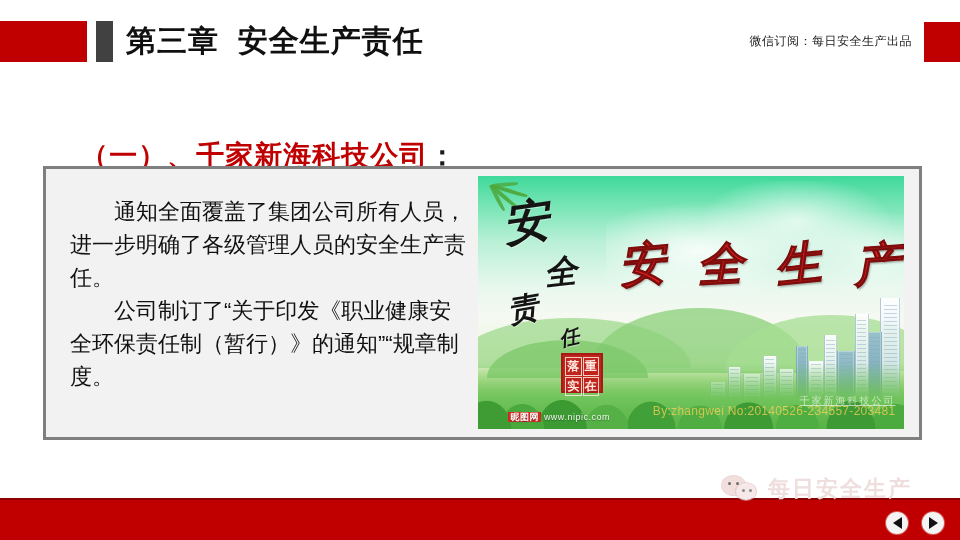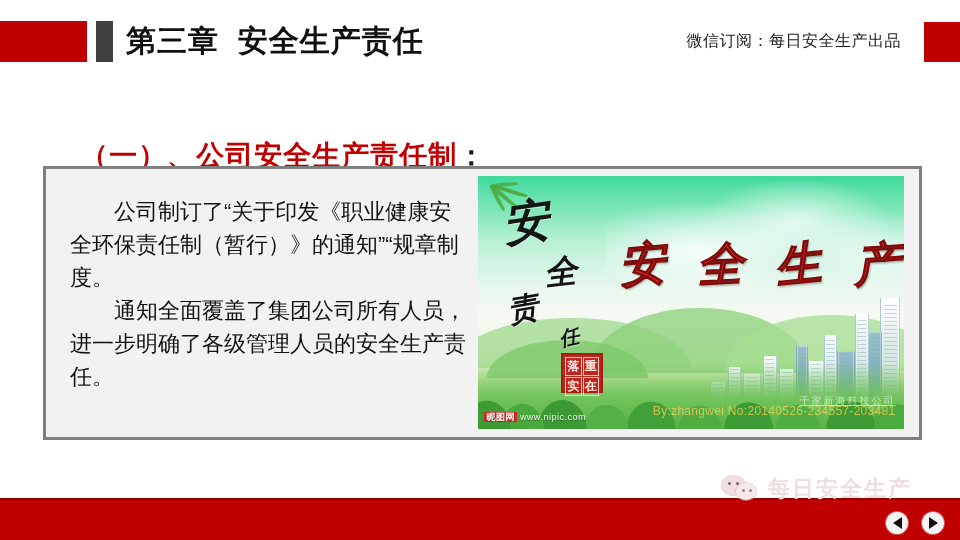--- a/index.html
+++ b/index.html
@@ -41,22 +41,22 @@
     left: 126px; top: 20px;
     font-size: 30px;
     font-weight: bold;
     letter-spacing: 1px;
     color: #101010;
     line-height: 42px;
     white-space: pre;
   }
   .hdr-sub {
     position: absolute;
-    right: 59px; top: 30px;
-    font-size: 16px;
+    right: 48px; top: 30px;
+    font-size: 12px;
     color: #1b1b1b;
     letter-spacing: 0.5px;
     line-height: 22px;
   }
 
   
   .section-heading {
     position: absolute;
     left: 45px; top: 96px;
     font-size: 28px;
@@ -268,20 +268,21 @@
     letter-spacing: .5px;
     text-shadow: 0 1px 1px rgba(0,0,0,.35);
     white-space: nowrap;
   }
   .poster .wm-left b {
     background: #cf2b22;
     color: #fff;
     padding: 0 2px;
     margin-right: 3px;
     font-weight: bold;
+    margin-left: 24px;
   }
   .poster .wm-right {
     position: absolute;
     right: 2%; bottom: 5%;
     text-align: right;
     line-height: 10px;
     white-space: nowrap;
   }
   .poster .wm-right .l1 {
     font-size: 10px;
@@ -379,28 +380,28 @@
 <div class="slide">
 
   <div class="hdr-red-left"></div>
   <div class="hdr-gray-bar"></div>
   <div class="hdr-red-right"></div>
 
   <div class="hdr-title">第三章  安全生产责任</div>
   <div class="hdr-sub">微信订阅：每日安全生产出品</div>
 
   <div class="section-heading">
-    <span>（一）、公司安全生产责任制</span><span class="colon">：</span>
+    <span>（一）、千家新海科技公司</span><span class="colon">：</span>
   </div>
 
   <div class="content-box"></div>
 
   <div class="body-text">
+    <p>通知全面覆盖了集团公司所有人员，进一步明确了各级管理人员的安全生产责任。</p>
     <p>公司制订了“关于印发《职业健康安全环保责任制（暂行）》的通知”“规章制度。</p>
-    <p>通知全面覆盖了集团公司所有人员，进一步明确了各级管理人员的安全生产责任。</p>
   </div>
 
   <div class="poster">
     <div class="clouds"></div>
 
     <div class="hill h1"></div>
     <div class="hill h2"></div>
     <div class="hill h3"></div>
     <div class="hill h4"></div>
 

